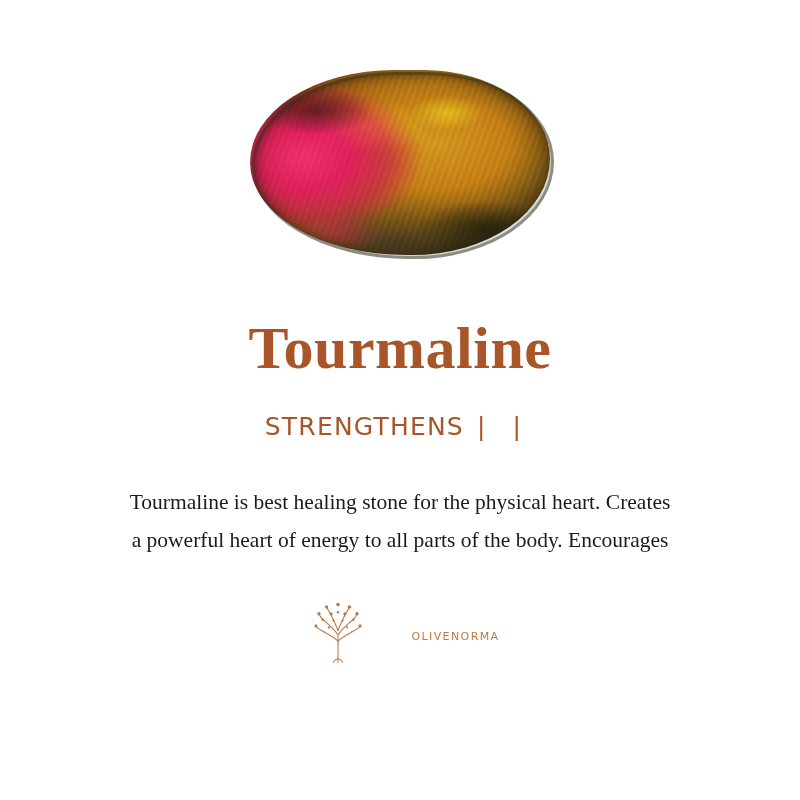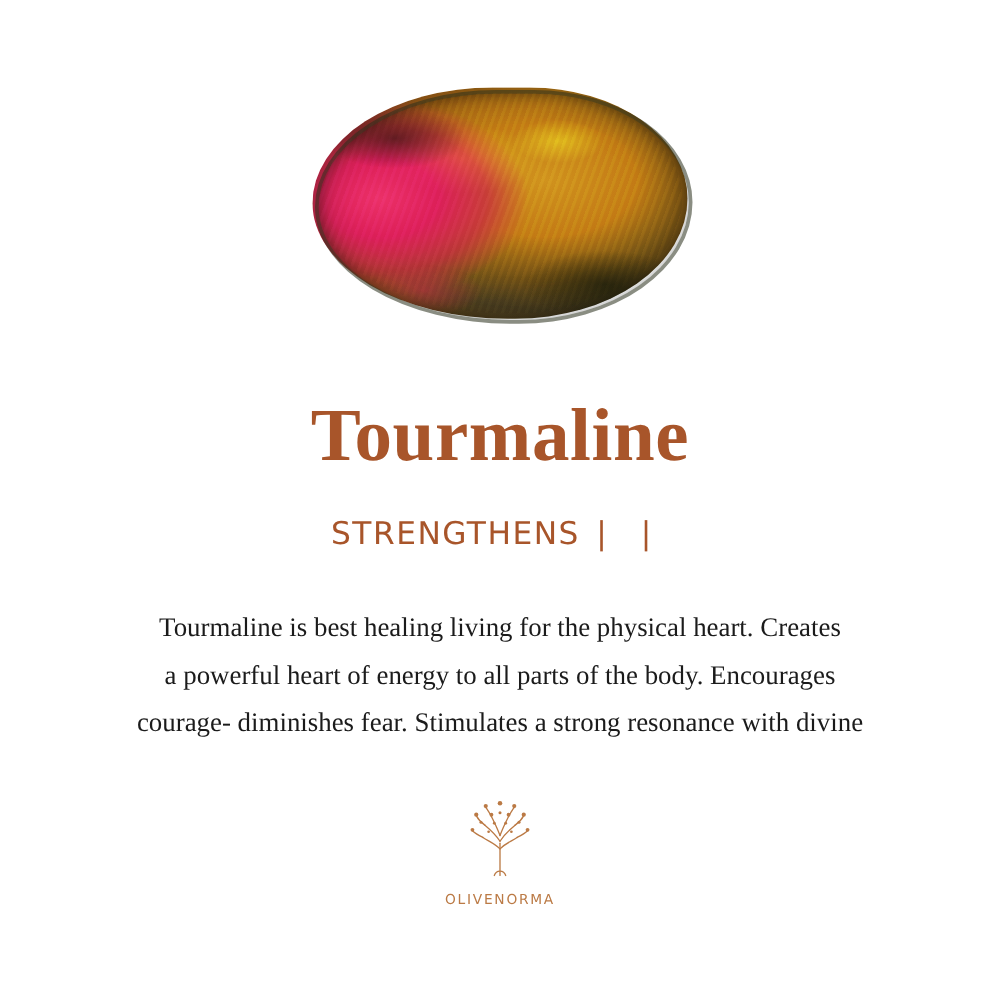--- a/index.html
+++ b/index.html
@@ -111,22 +111,23 @@
     font-family: "Liberation Serif", serif;
     font-size: 21.5px;
     line-height: 38px;
     color: #1b1b1b;
   }
 
   
   .logo {
     margin-top: 38px;
     display: flex;
-    flex-direction: column;
+    flex-direction: row;
     align-items: center;
+    gap: 35px;
   }
   .logo-mark {
     width: 76px;
     height: 76px;
     display: block;
   }
   .logo-text {
     margin-top: 2px;
     font-family: "DejaVu Sans", sans-serif;
     font-size: 11px;
@@ -146,23 +147,22 @@
 
   <div class="title">Tourmaline</div>
 
   <div class="keywords">
     <span>STRENGTHENS</span>
     <span class="kw-sep">|</span>
     <span class="kw-sep">|</span>
   </div>
 
   <div class="description">
-    <div>Tourmaline is best healing living for the physical heart. Creates</div>
+    <div>Tourmaline is best healing stone for the physical heart. Creates</div>
     <div>a powerful heart of energy to all parts of the body. Encourages</div>
-    <div>courage- diminishes fear. Stimulates a strong resonance with divine</div>
   </div>
 
   <div class="logo">
     <svg class="logo-mark" viewBox="0 0 100 100">
       <g stroke="#bb7a45" stroke-width="1.4" fill="none" stroke-linecap="round">
         <path d="M50 86 L50 52"></path>
         <path d="M50 58 C44 52 38 50 32 46"></path>
         <path d="M50 58 C56 52 62 50 68 46"></path>
         <path d="M50 50 C45 42 40 38 34 33"></path>
         <path d="M50 50 C55 42 60 38 66 33"></path>

